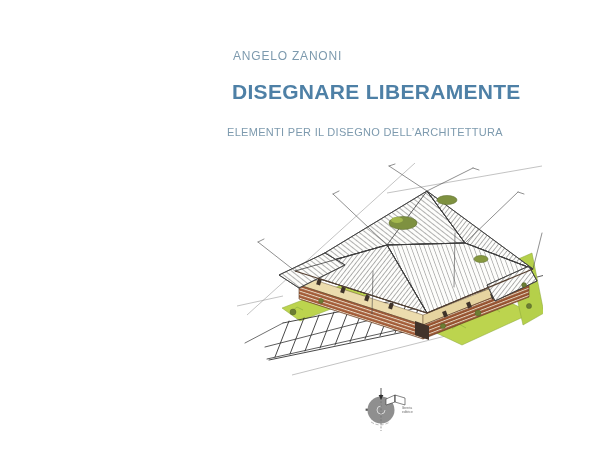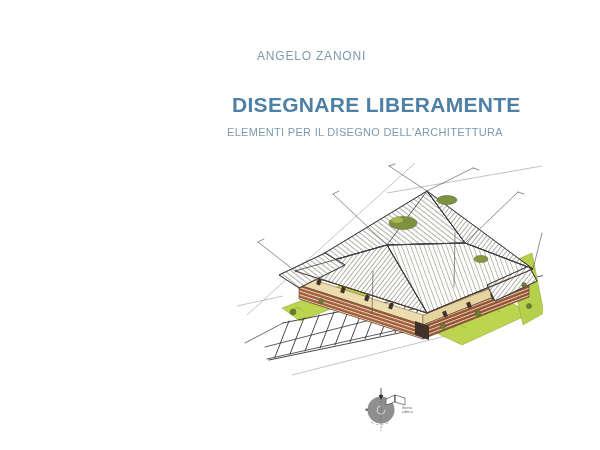--- a/index.html
+++ b/index.html
@@ -6,24 +6,24 @@
   #cover{
     position:relative;
     width:600px;height:450px;
     background:#ffffff;
     overflow:hidden;
     font-family:"Liberation Sans", sans-serif;
   }
   .author{
     position:absolute;left:233px;top:49px;
     font-size:12px;letter-spacing:0.8px;
-    color:#7d9aae;font-weight:400;margin-left:24px;
+    color:#7d9aae;font-weight:400;
   }
   .title{
-    position:absolute;left:232px;top:93px;
+    position:absolute;left:232px;top:80px;
     font-size:21px;font-weight:bold;letter-spacing:0.3px;
     color:#4e80a6;
   }
   .subtitle{
     position:absolute;left:227px;top:126px;
     font-size:11px;letter-spacing:0.3px;
     color:#7d9aae;
   }
   .illustration{
     position:absolute;left:237px;top:163px;

